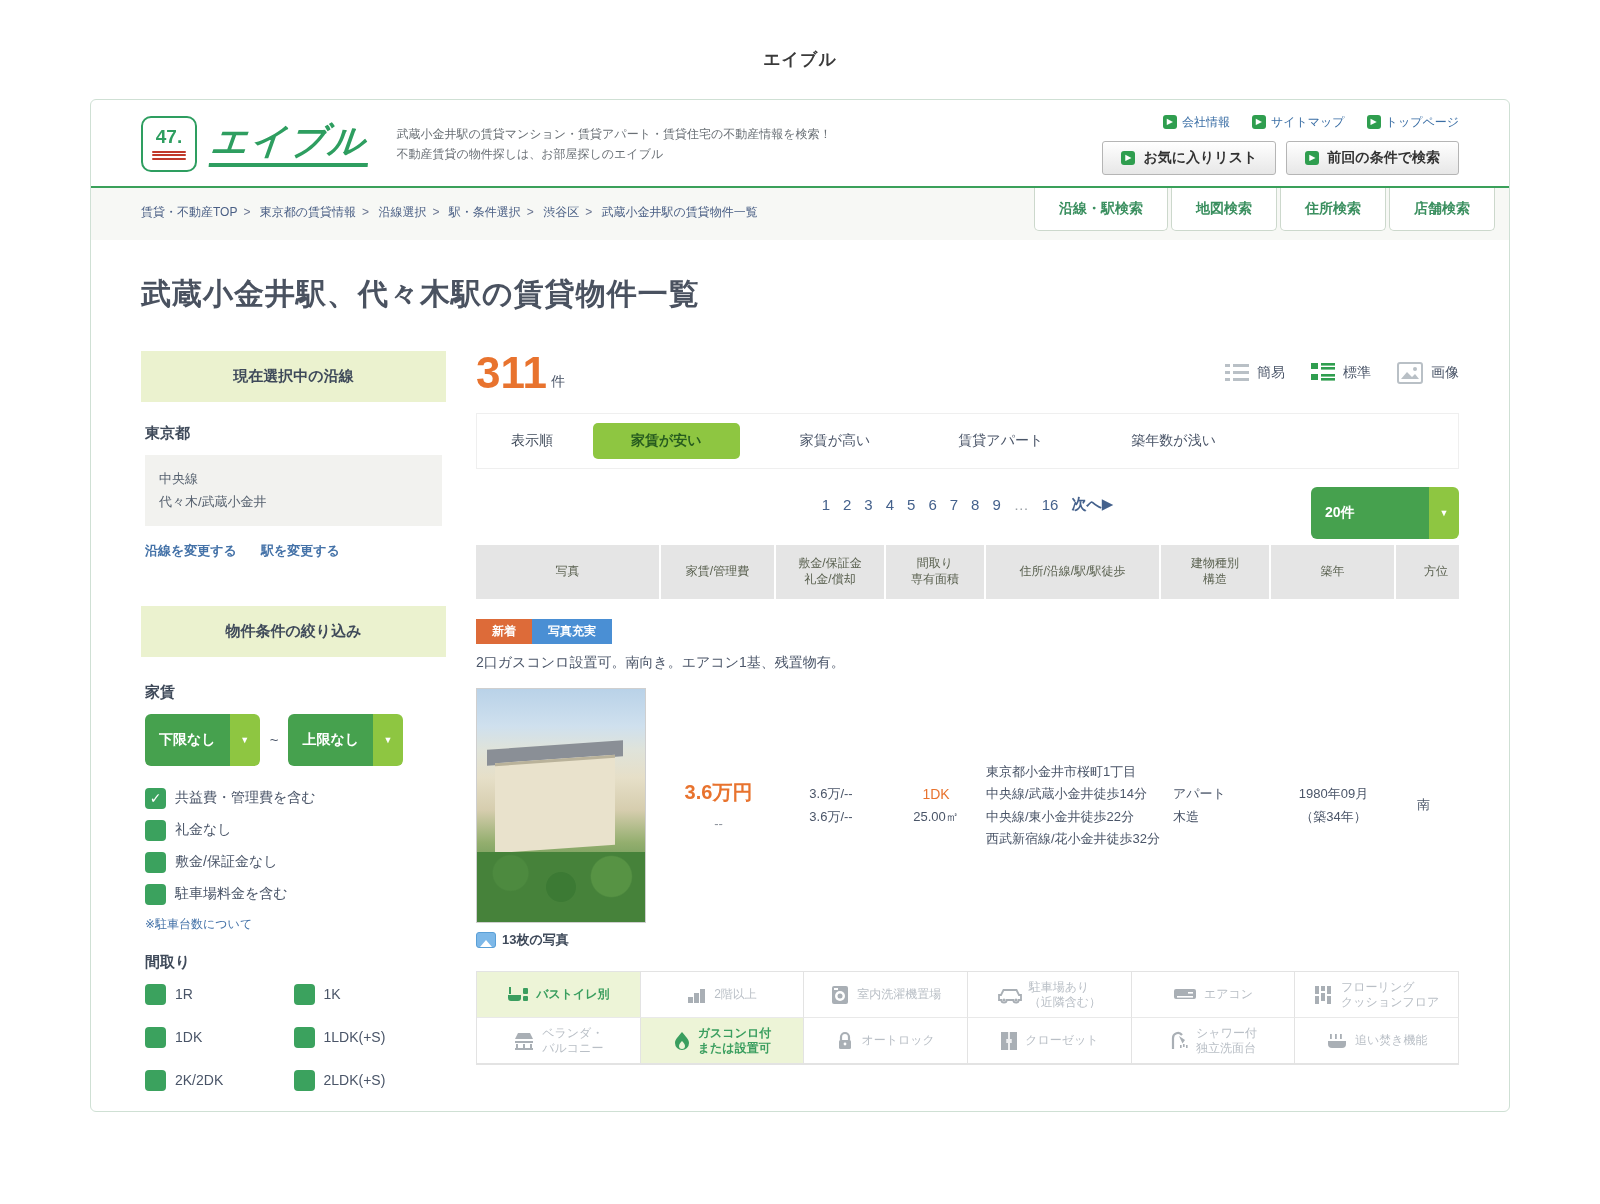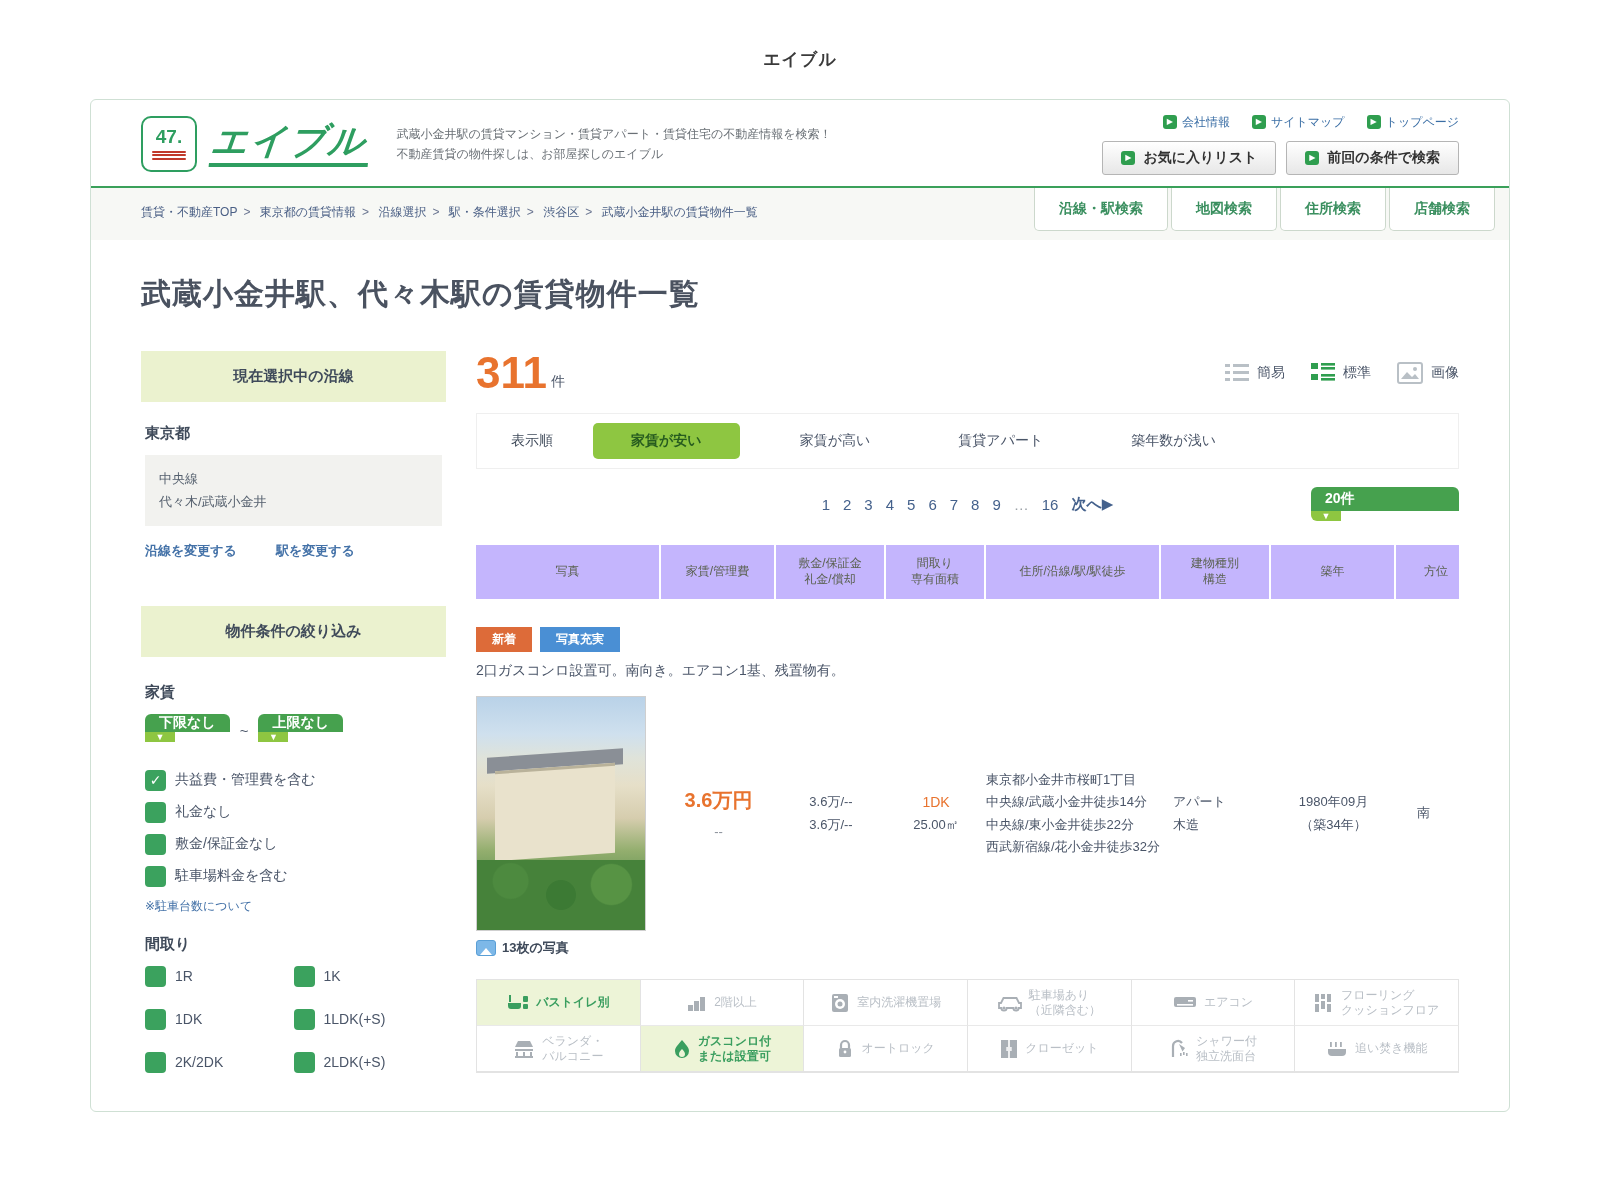--- a/index.html
+++ b/index.html
@@ -39,26 +39,26 @@
   
   .content { display:flex; padding:8px 50px 0; gap:30px; }
   .sidebar { width:305px; flex:0 0 auto; }
   .main { flex:1; min-width:0; }
 
   
   .side-head { background:#ebf2cf; text-align:center; font-size:15px; font-weight:bold; color:#3f4a5a; padding:16px 0; }
   .side-body { padding:22px 4px 10px; }
   .pref { font-size:15px; font-weight:bold; color:#3f4a5a; margin-bottom:12px; }
   .line-box { background:#f2f2ef; padding:12px 14px; font-size:13px; line-height:1.8; color:#55606e; margin-bottom:16px; }
-  .side-links { display:flex; gap:39px; font-size:13px; }
+  .side-links { display:flex; gap:24px; font-size:13px; }
   .side-links a { color:#4472a8; text-decoration:none; cursor:pointer; font-weight:bold; }
   .filter-box { margin-top:36px; }
   .f-label { font-size:15px; font-weight:bold; color:#3f4a5a; margin:20px 0 12px; }
   .rent-row { display:flex; align-items:center; gap:10px; margin-bottom:22px; }
-  .gdrop { display:flex; align-items:stretch; border-radius:6px; overflow:hidden; cursor:pointer; height:34px;flex-direction:column; }
+  .gdrop { display:flex; align-items:stretch; border-radius:6px; overflow:hidden; cursor:pointer; height:52px; }
   .gdrop .gval { background:#46a14e; color:#fff; font-size:14px; font-weight:bold; display:flex; align-items:center; padding:0 14px; }
   .gdrop .garr { background:#8ec641; color:#fff; font-size:9px; width:30px; display:flex; align-items:center; justify-content:center; }
   .tilde { font-size:15px; color:#4a5568; }
   .chk-row { display:flex; align-items:center; gap:9px; margin-bottom:11px; cursor:pointer; }
   .chk { width:21px; height:21px; border-radius:4px; background:#3ba25e; color:#fff; font-size:14px; font-weight:bold; display:flex; align-items:center; justify-content:center; flex:0 0 auto; }
   .chk-label { font-size:14px; color:#4a5568; }
   .note-link { font-size:12px; color:#4472a8; cursor:pointer; margin:2px 0 8px; }
   .madori-grid { display:grid; grid-template-columns:1fr 1fr; row-gap:11px; }
 
   
@@ -76,25 +76,25 @@
 
   .pagi-row { position:relative; text-align:center; margin-bottom:20px; height:38px; }
   .pagi { display:inline-flex; gap:13px; font-size:15px; color:#44618c; align-items:center; padding-top:8px; }
   .pagi span { cursor:pointer; }
   .pagi .dots { color:#9aa0a6; cursor:default; }
   .pagi .next { font-weight:bold; }
   .perpage { position:absolute; right:0; top:0; width:148px; }
   .perpage .gval { flex:1; }
 
   
-  .thead { display:grid; grid-template-columns:185px 115px 110px 100px 175px 110px 125px 55px; background:#c4b5fd; }
+  .thead { display:grid; grid-template-columns:185px 115px 110px 100px 175px 110px 125px 55px; background:#e5e5e5; }
   .th { font-size:12px; color:#5a6150; text-align:center; padding:11px 2px; border-right:2px solid #fff; line-height:1.3; display:flex; flex-direction:column; justify-content:center; min-height:54px; }
   .th:last-child { border-right:none;padding-left:27px; }
 
-  .badges { display:flex; gap:8px; margin:28px 0 10px; }
+  .badges { display:flex; margin:20px 0 10px; }
   .badge { font-size:12px; font-weight:bold; color:#fff; padding:4px 16px; }
   .badge.orange { background:#dd6b39; }
   .badge.blue { background:#4a8fd4; }
   .listing-desc { font-size:14px; color:#4a5568; margin-bottom:16px; }
 
   .prop-row { display:grid; grid-template-columns:185px 115px 110px 100px 175px 110px 125px 55px; align-items:center; }
   .cell { font-size:13px; color:#4a5568; text-align:center; line-height:1.7; }
   .cell.left { text-align:left; }
   .photo { width:170px; height:235px; border:1px solid #cfcfcf; position:relative; overflow:hidden;
     background:linear-gradient(180deg,#b9d2e8 0%,#cfe0ee 16%,#dfe3da 26%,#e6dfc8 38%,#d6cdae 52%,#93ae6e 66%,#5d8f4e 82%,#3f7a3c 100%); }

